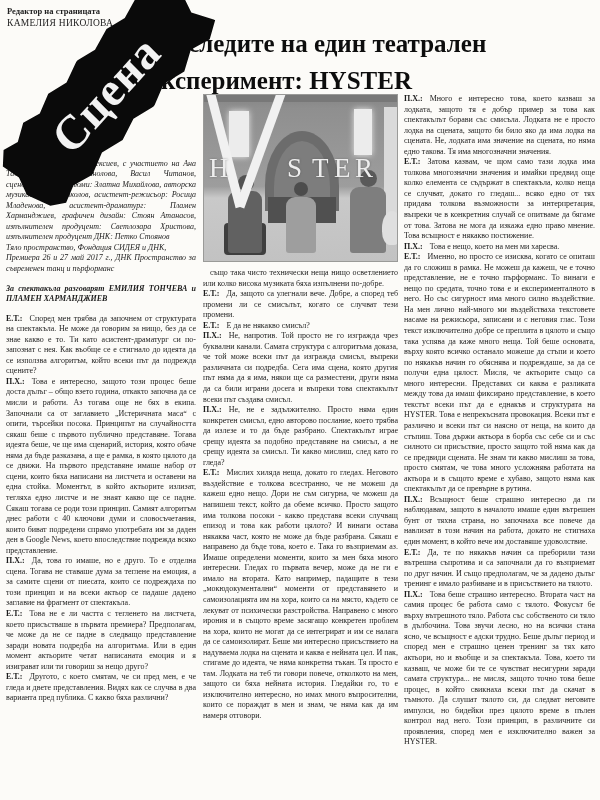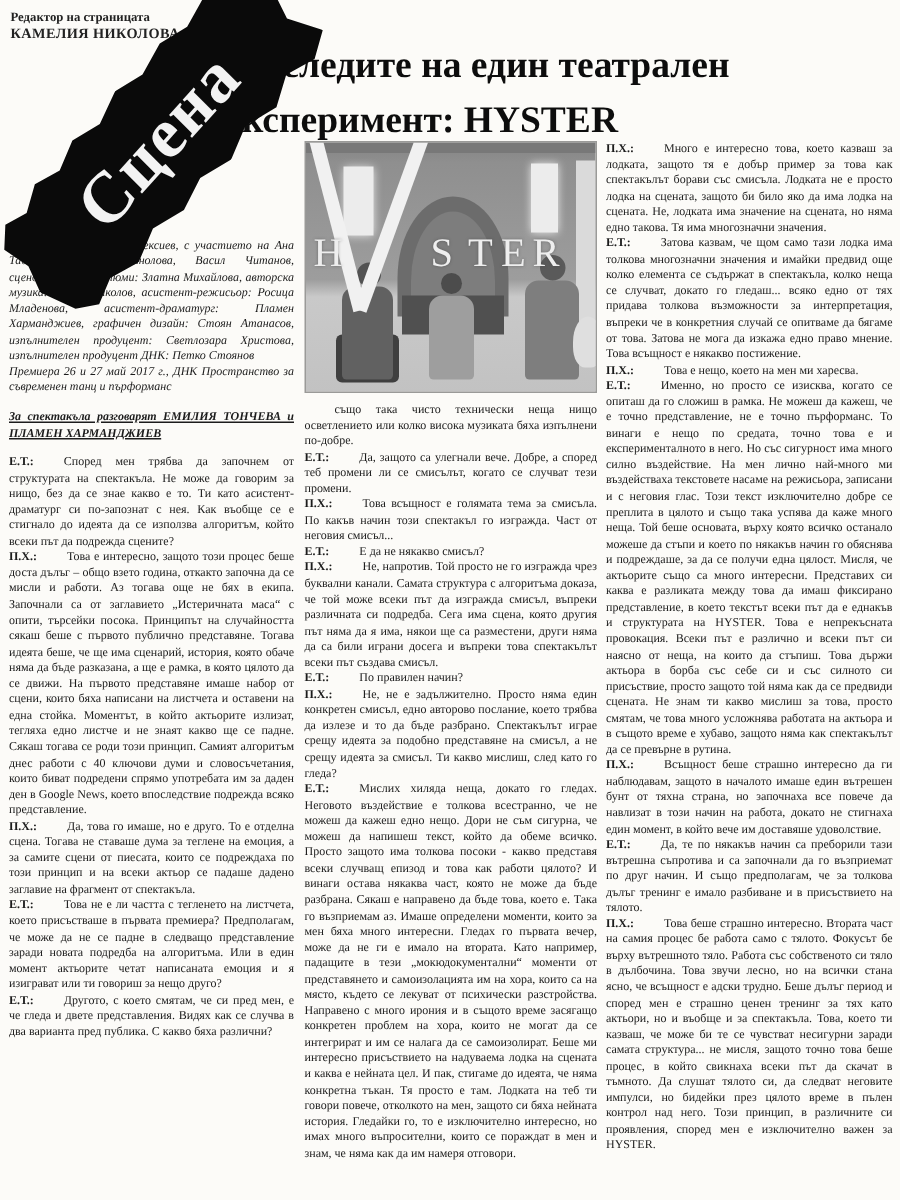--- a/index.html
+++ b/index.html
@@ -4,21 +4,21 @@
 <style>
   html,body{margin:0;padding:0;background:#d8d6d0;}
   .page{
     position:relative;width:600px;height:800px;margin:0 auto;overflow:hidden;
     background:#fcfbf8;color:#1a1a1a;
     font-family:"Liberation Serif", serif;
   }
   
   .editor{position:absolute;left:7px;top:6px;z-index:1;line-height:1.3;color:#222;}
   .editor .lbl{font-size:8.5px;font-weight:bold;display:block;}
-  .editor .name{font-size:9.5px;font-weight:bold;letter-spacing:.3px;display:block;}
+  .editor .name{font-size:9.5px;font-weight:normal;letter-spacing:.3px;display:block;}
   .banner{
     position:absolute;left:-22px;top:50px;width:256px;height:88px;background:#0a0a0a;
     transform:rotate(-48deg);z-index:2;display:flex;align-items:center;justify-content:center;
     clip-path:polygon(2% 18%,7% 6%,13% 12%,20% 2%,27% 9%,35% 1%,43% 8%,52% 0%,60% 7%,69% 1%,77% 8%,86% 2%,94% 9%,100% 4%,99% 38%,96% 60%,100% 86%,93% 96%,85% 88%,77% 99%,68% 91%,59% 100%,50% 92%,41% 99%,32% 91%,23% 100%,15% 92%,8% 99%,3% 88%,0% 60%,3% 40%);
   }
   .banner .txt{
     color:#f3f3f3;font-weight:bold;font-size:47px;letter-spacing:1px;
     font-family:"Liberation Serif", serif;transform:skewX(-3deg);
   }
   .title{
@@ -27,23 +27,23 @@
   }
   .title span{display:block;}
   
   .col{position:absolute;font-size:8px;line-height:1.32;text-align:justify;color:#1c1c1c;}
   .col-left {left:6px;  top:148px;width:190px;height:648px;}
   .col-mid  {left:203px;top:268px;width:195px;height:528px;}
   .col-right{left:404px;top:94px; width:191px;height:702px;}
   .credits{font-style:italic;}
   .credits .show{font-weight:bold;display:block;}
   .credits .blk{display:block;}
-  .lead{font-style:italic;font-weight:bold;margin:9px 0 9px 0;text-decoration:underline;}
+  .lead{font-style:italic;font-weight:bold;margin:9px 0 9px 0;}
   p.para{margin:0;}
-  .spk{font-weight:bold;margin-right:20px;}
+  .spk{font-weight:bold;margin-right:7px;}
   
   .photo{
     position:absolute;left:203px;top:94px;width:195px;height:168px;z-index:1;
     background:linear-gradient(#848484 0%,#8f8f8f 8%,#9d9d9d 55%,#c9c9c9 62%,#c2c2c2 100%);
     border:1px solid #9a9a98;box-sizing:border-box;overflow:hidden;
   }
   .photo .beam{position:absolute;left:0;top:0;width:100%;height:7px;background:#787878;}
   .photo .window{position:absolute;background:#ececec;box-shadow:0 0 6px rgba(255,255,255,.8);}
   .photo .win-l{left:25px;top:16px;width:20px;height:46px;}
   .photo .win-r{left:150px;top:14px;width:18px;height:46px;}
@@ -120,44 +120,43 @@
       <span class="lt2">T</span>
       <span class="lt3">E</span>
       <span class="lt4">R</span>
     </div>
   </div>
 
   <div class="col col-left">
     <div class="credits">
       <span class="show">„HYSTER“</span>
       <span class="blk">спектакъл на Младен Алексиев, с участието на Ана Табакова, Анна Манолова, Васил Читанов, сценография и костюми: Златна Михайлова, авторска музика: Калин Николов, асистент-режисьор: Росица Младенова, асистент-драматург: Пламен Харманджиев, графичен дизайн: Стоян Атанасов, изпълнителен продуцент: Светлозара Христова, изпълнителен продуцент ДНК: Петко Стоянов</span>
+      <span class="blk">Тяло пространство, Фондация СИДЕЯ и ДНК,</span>
       <span class="blk">Премиера 26 и 27 май 2017 г., ДНК Пространство за съвременен танц и пърформанс</span>
     </div>
     <p class="lead">За спектакъла разговарят ЕМИЛИЯ ТОНЧЕВА и ПЛАМЕН ХАРМАНДЖИЕВ</p>
     <p class="para"><b class="spk">Е.Т.:</b><span>Според мен трябва да започнем от структурата на спектакъла. Не може да говорим за нищо, без да се знае какво е то. Ти като асистент-драматург си по-запознат с нея. Как въобще се е стигнало до идеята да се използва алгоритъм, който всеки път да подрежда сцените?</span></p>
     <p class="para"><b class="spk">П.Х.:</b><span>Това е интересно, защото този процес беше доста дълъг – общо взето година, откакто започна да се мисли и работи. Аз тогава още не бях в екипа. Започнали са от заглавието „Истеричната маса“ с опити, търсейки посока. Принципът на случайността сякаш беше с първото публично представяне. Тогава идеята беше, че ще има сценарий, история, която обаче няма да бъде разказана, а ще е рамка, в която цялото да се движи. На първото представяне имаше набор от сцени, които бяха написани на листчета и оставени на една стойка. Моментът, в който актьорите излизат, тегляха едно листче и не знаят какво ще се падне. Сякаш тогава се роди този принцип. Самият алгоритъм днес работи с 40 ключови думи и словосъчетания, които биват подредени спрямо употребата им за даден ден в Google News, което впоследствие подрежда всяко представление.</span></p>
     <p class="para"><b class="spk">П.Х.:</b><span>Да, това го имаше, но е друго. То е отделна сцена. Тогава не ставаше дума за теглене на емоция, а за самите сцени от пиесата, които се подреждаха по този принцип и на всеки актьор се падаше дадено заглавие на фрагмент от спектакъла.</span></p>
     <p class="para"><b class="spk">Е.Т.:</b><span>Това не е ли частта с тегленето на листчета, което присъстваше в първата премиера? Предполагам, че може да не се падне в следващо представление заради новата подредба на алгоритъма. Или в един момент актьорите четат написаната емоция и я изиграват или ти говориш за нещо друго?</span></p>
     <p class="para"><b class="spk">Е.Т.:</b><span>Другото, с което смятам, че си пред мен, е че гледа и двете представления. Видях как се случва в два варианта пред публика. С какво бяха различни?</span></p>
   </div>
 
   <div class="col col-mid">
     <p class="para"><b class="spk"></b><span>също така чисто технически неща нищо осветлението или колко висока музиката бяха изпълнени по-добре.</span></p>
     <p class="para"><b class="spk">Е.Т.:</b><span>Да, защото са улегнали вече. Добре, а според теб промени ли се смисълът, когато се случват тези промени.</span></p>
-    <p class="para"><b class="spk">П.Х.:</b><span>Това всъщност е голямата тема за смисъла. По какъв начин този спектакъл го изгражда. Част от неговия смисъл...</span></p>
     <p class="para"><b class="spk">Е.Т.:</b><span>Е да не някакво смисъл?</span></p>
     <p class="para"><b class="spk">П.Х.:</b><span>Не, напротив. Той просто не го изгражда чрез буквални канали. Самата структура с алгоритъма доказа, че той може всеки път да изгражда смисъл, въпреки различната си подредба. Сега има сцена, която другия път няма да я има, някои ще са разместени, други няма да са били играни досега и въпреки това спектакълът всеки път създава смисъл.</span></p>
-    <p class="para"><b class="spk">Е.Т.:</b><span>По правилен начин?</span></p>
     <p class="para"><b class="spk">П.Х.:</b><span>Не, не е задължително. Просто няма един конкретен смисъл, едно авторово послание, което трябва да излезе и то да бъде разбрано. Спектакълът играе срещу идеята за подобно представяне на смисъл, а не срещу идеята за смисъл. Ти какво мислиш, след като го гледа?</span></p>
     <p class="para"><b class="spk">Е.Т.:</b><span>Мислих хиляда неща, докато го гледах. Неговото въздействие е толкова всестранно, че не можеш да кажеш едно нещо. Дори не съм сигурна, че можеш да напишеш текст, който да обеме всичко. Просто защото има толкова посоки - какво представя всеки случващ епизод и това как работи цялото? И винаги остава някаква част, която не може да бъде разбрана. Сякаш е направено да бъде това, което е. Така го възприемам аз. Имаше определени моменти, които за мен бяха много интересни. Гледах го първата вечер, може да не ги е имало на втората. Като например, падащите в тези „мокюдокументални“ моменти от представянето и самоизолацията им на хора, които са на място, където се лекуват от психически разстройства. Направено с много ирония и в същото време засягащо конкретен проблем на хора, които не могат да се интегрират и им се налага да се самоизолират. Беше ми интересно присъствието на надуваема лодка на сцената и каква е нейната цел. И пак, стигаме до идеята, че няма конкретна тъкан. Тя просто е там. Лодката на теб ти говори повече, отколкото на мен, защото си бяха нейната история. Гледайки го, то е изключително интересно, но имах много въпросителни, които се пораждат в мен и знам, че няма как да им намеря отговори.</span></p>
   </div>
 
   <div class="col col-right">
     <p class="para"><b class="spk">П.Х.:</b><span>Много е интересно това, което казваш за лодката, защото тя е добър пример за това как спектакълът борави със смисъла. Лодката не е просто лодка на сцената, защото би било яко да има лодка на сцената. Не, лодката има значение на сцената, но няма едно такова. Тя има многозначни значения.</span></p>
     <p class="para"><b class="spk">Е.Т.:</b><span>Затова казвам, че щом само тази лодка има толкова многозначни значения и имайки предвид още колко елемента се съдържат в спектакъла, колко неща се случват, докато го гледаш... всяко едно от тях придава толкова възможности за интерпретация, въпреки че в конкретния случай се опитваме да бягаме от това. Затова не мога да изкажа едно право мнение. Това всъщност е някакво постижение.</span></p>
     <p class="para"><b class="spk">П.Х.:</b><span>Това е нещо, което на мен ми харесва.</span></p>
     <p class="para"><b class="spk">Е.Т.:</b><span>Именно, но просто се изисква, когато се опиташ да го сложиш в рамка. Не можеш да кажеш, че е точно представление, не е точно пърформанс. То винаги е нещо по средата, точно това е и експерименталното в него. Но със сигурност има много силно въздействие. На мен лично най-много ми въздействаха текстовете насаме на режисьора, записани и с неговия глас. Този текст изключително добре се преплита в цялото и също така успява да каже много неща. Той беше основата, върху която всичко останало можеше да стъпи и което по някакъв начин го обяснява и подреждаше, за да се получи една цялост. Мисля, че актьорите също са много интересни. Представих си каква е разликата между това да имаш фиксирано представление, в което текстът всеки път да е еднакъв и структурата на HYSTER. Това е непрекъсната провокация. Всеки път е различно и всеки път си наясно от неща, на които да стъпиш. Това държи актьора в борба със себе си и със силното си присъствие, просто защото той няма как да се предвиди сцената. Не знам ти какво мислиш за това, просто смятам, че това много усложнява работата на актьора и в същото време е хубаво, защото няма как спектакълът да се превърне в рутина.</span></p>
     <p class="para"><b class="spk">П.Х.:</b><span>Всъщност беше страшно интересно да ги наблюдавам, защото в началото имаше един вътрешен бунт от тяхна страна, но започнаха все повече да навлизат в този начин на работа, докато не стигнаха един момент, в който вече им доставяше удоволствие.</span></p>
-    <p class="para"><b class="spk">Е.Т.:</b><span>Да, те по някакъв начин са преборили тази вътрешна съпротива и са започнали да го възприемат по друг начин. И също предполагам, че за толкова дълъг тренинг е имало разбиване и в присъствието на тялото.</span></p>
+    <p class="para"><b class="spk">Е.Т.:</b><span>Да, те по някакъв начин са преборили тази вътрешна съпротива и са започнали да го възприемат по друг начин. И също предполагам, че за дадено дълъг тренинг е имало разбиване и в присъствието на тялото.</span></p>
     <p class="para"><b class="spk">П.Х.:</b><span>Това беше страшно интересно. Втората част на самия процес бе работа само с тялото. Фокусът бе върху вътрешното тяло. Работа със собственото си тяло в дълбочина. Това звучи лесно, но на всички стана ясно, че всъщност е адски трудно. Беше дълъг период и според мен е страшно ценен тренинг за тях като актьори, но и въобще и за спектакъла. Това, което ти казваш, че може би те се чувстват несигурни заради самата структура... не мисля, защото точно това беше процес, в който свикнаха всеки път да скачат в тъмното. Да слушат тялото си, да следват неговите импулси, но бидейки през цялото време в пълен контрол над него. Този принцип, в различните си проявления, според мен е изключително важен за HYSTER.</span></p>
   </div>
 
 </div>
 
 </body></html>

